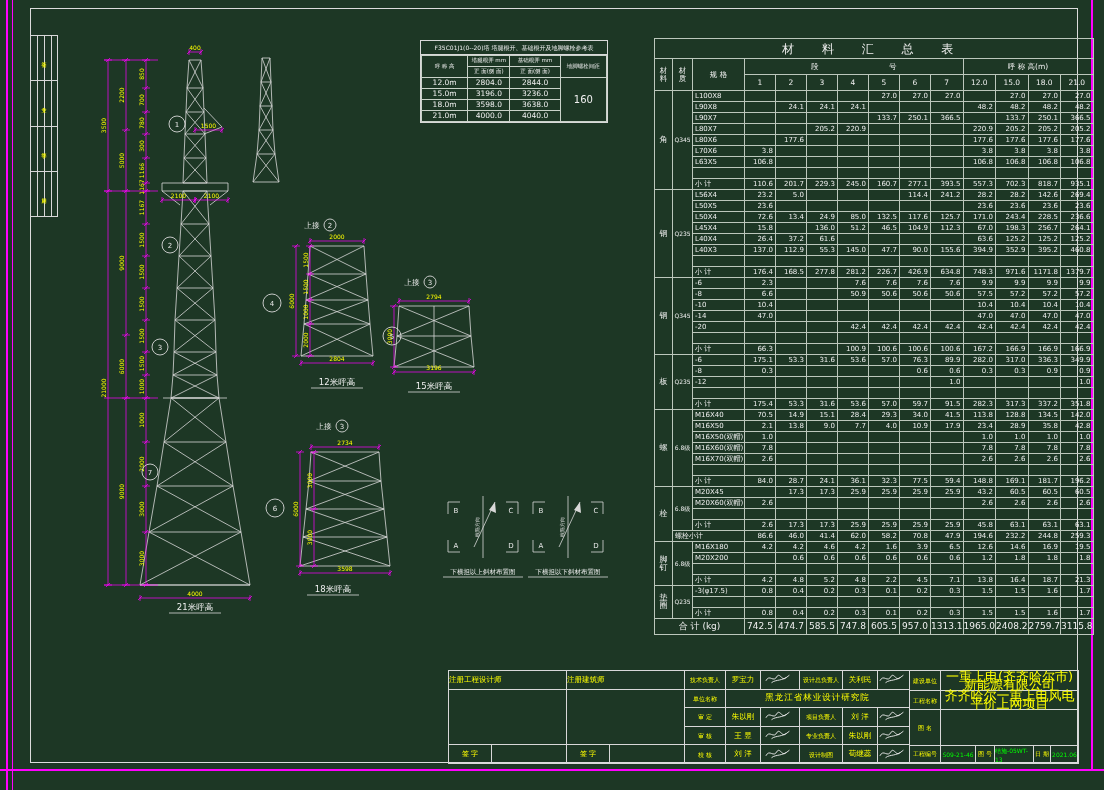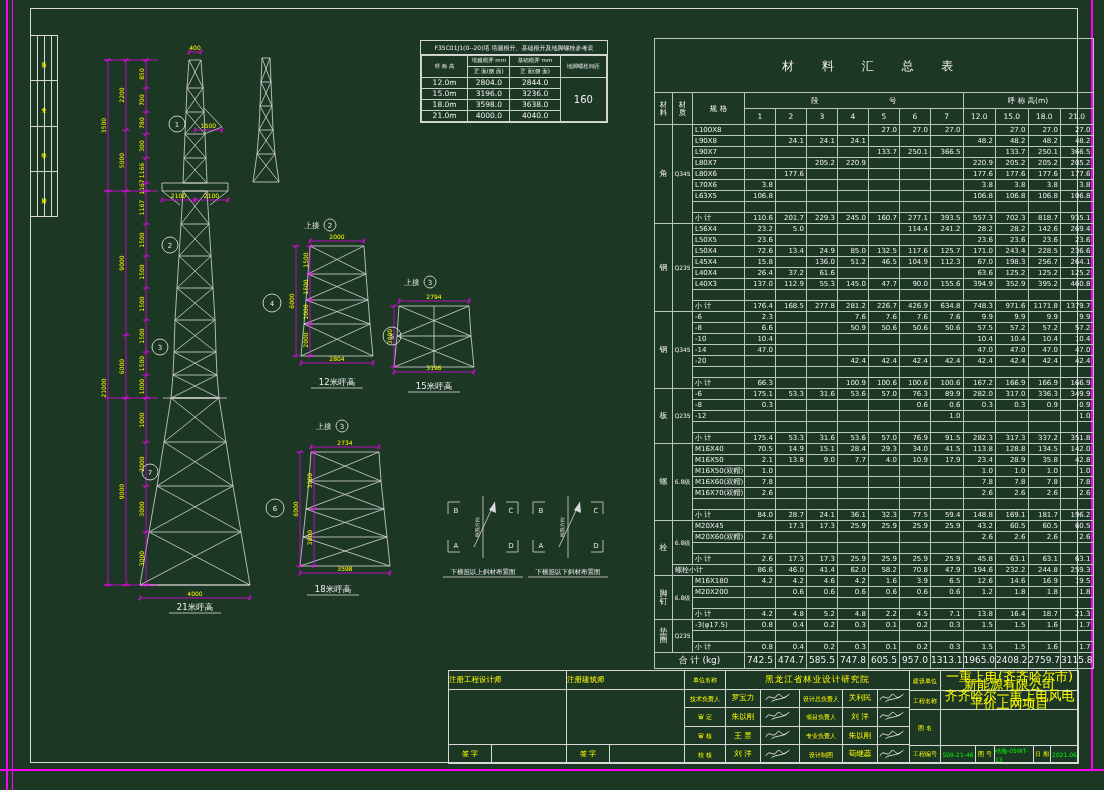--- a/index.html
+++ b/index.html
@@ -24,21 +24,21 @@
   #corner-table td{border:1px solid #c9d2c9;color:#f0f0f0;text-align:center;font-size:7.5px;
     height:10px;line-height:1;padding:0;overflow:hidden}
   #corner-table td.h{font-size:5.5px}
   #corner-table td.big{font-size:10px}
 
   
   #summary-table{position:absolute;left:654px;top:38px}
   #summary-table table{border-collapse:collapse;table-layout:fixed;border:1px solid #e0e0e0}
   #summary-table td{border:1px solid #bcc7bc;color:#efefef;font-size:7px;line-height:1;height:10px;
     padding:0 2px 0 0;text-align:right;overflow:hidden;white-space:nowrap}
-  #summary-table td.ttl{font-size:12px;letter-spacing:12px;text-align:center;height:19px;padding:17px}
+  #summary-table td.ttl{font-size:12px;letter-spacing:12px;text-align:center;height:19px;padding:0}
   #summary-table td.hd{text-align:center;font-size:7.5px;height:15px;padding:0}
   #summary-table td.spread{letter-spacing:34px;text-indent:34px}
   #summary-table td.pre{white-space:pre-line}
   #summary-table td.mat{text-align:center;font-size:8px;padding:0}
   #summary-table td.grade{text-align:center;font-size:6px;padding:0}
   #summary-table td.spec{text-align:left;padding:0 0 0 2px}
   #summary-table td.tot{font-size:9px;height:15px;text-align:center;padding:0}
 
   
   #figs{position:absolute;left:0;top:0;width:660px;height:660px;pointer-events:none}
@@ -984,21 +984,21 @@
           <td></td>
           <td></td>
         </tr>
         <tr>
           <td class="spec">小  计</td>
           <td class="num">175.4</td>
           <td class="num">53.3</td>
           <td class="num">31.6</td>
           <td class="num">53.6</td>
           <td class="num">57.0</td>
-          <td class="num">76.9</td>
+          <td class="num">59.7</td>
           <td class="num">91.5</td>
           <td class="num">282.3</td>
           <td class="num">317.3</td>
           <td class="num">337.2</td>
           <td class="num">351.8</td>
         </tr>
         <tr>
           <td class="mat pre" colspan="1" rowspan="7">螺</td>
           <td class="grade" colspan="1" rowspan="7">6.8级</td>
           <td class="spec">M16X40</td>
@@ -1304,38 +1304,38 @@
   <div class="tbA">
     <div class="tbA-head">注册建筑师</div>
     <div class="tbA-body"></div>
     <div class="tbA-foot">
       <div class="tbA-sign">签 字</div>
       <div style="flex:1"></div>
     </div>
   </div>
   <div class="tbMid">
     <div class="tbrow">
-      <div class="c w40 lab">单位名称</div>
-      <div class="c unitv">黑龙江省林业设计研究院</div>
-    </div>
-    <div class="tbrow">
       <div class="c w40 lab">技术负责人</div>
       <div class="c w34 nm">罗宝力</div>
       <div class="c w38">
           <span class="sig"><svg width="32" height="14" viewBox="0 0 34 14">
               <path d="M2 10 C6 2 10 13 14 5 C17 1 20 12 24 6 M8 12 C13 8 19 11 27 4" stroke="#e8e8e8" stroke-width="1" fill="none"></path>
             </svg></span>
         </div>
       <div class="c w42 lab">设计总负责人</div>
       <div class="c w34 nm">关利民</div>
       <div class="c w36">
           <span class="sig"><svg width="32" height="14" viewBox="0 0 34 14">
               <path d="M2 10 C6 2 10 13 14 5 C17 1 20 12 24 6 M8 12 C13 8 19 11 27 4" stroke="#e8e8e8" stroke-width="1" fill="none"></path>
             </svg></span>
         </div>
+    </div>
+    <div class="tbrow">
+      <div class="c w40 lab">单位名称</div>
+      <div class="c unitv">黑龙江省林业设计研究院</div>
     </div>
     <div class="tbrow">
       <div class="c w40 lab">审 定</div>
       <div class="c w34 nm">朱以刚</div>
       <div class="c w38">
           <span class="sig"><svg width="32" height="14" viewBox="0 0 34 14">
               <path d="M2 10 C6 2 10 13 14 5 C17 1 20 12 24 6 M8 12 C13 8 19 11 27 4" stroke="#e8e8e8" stroke-width="1" fill="none"></path>
             </svg></span>
         </div>
       <div class="c w42 lab">项目负责人</div>

